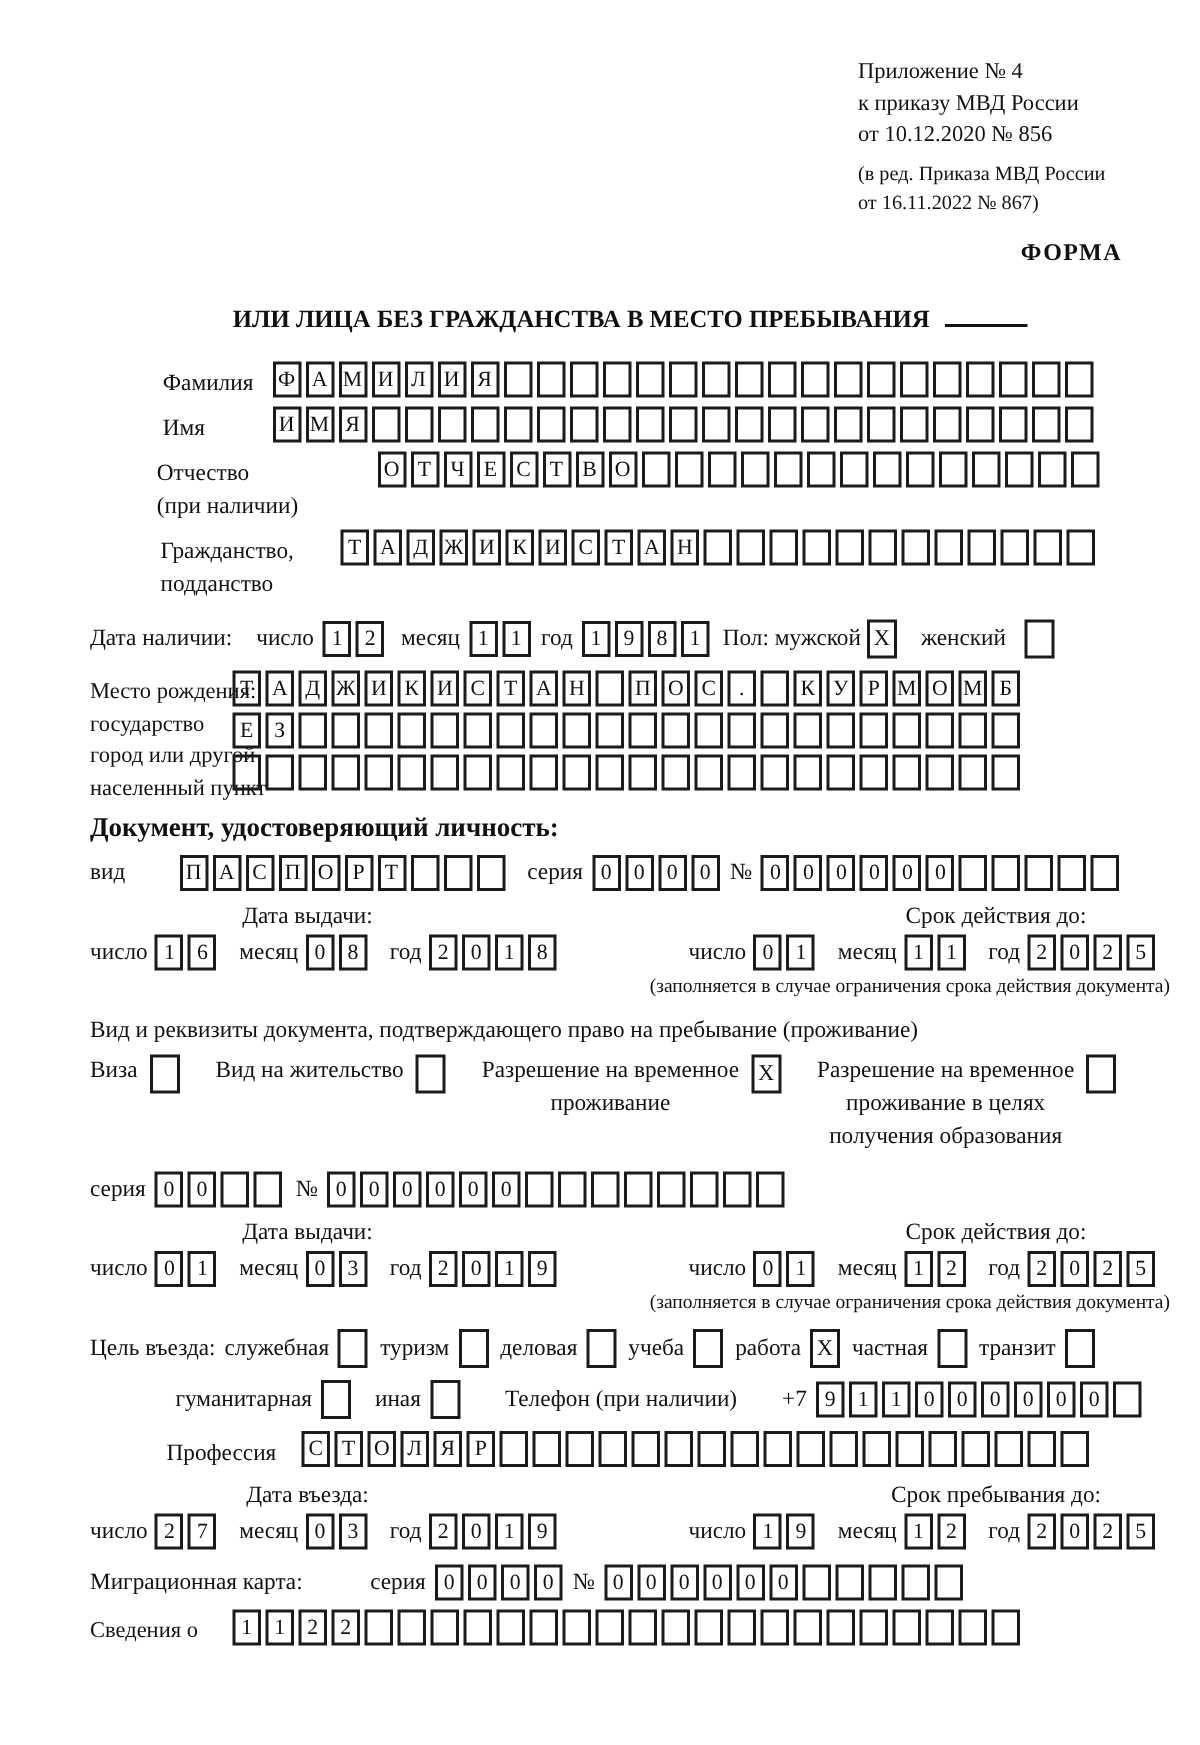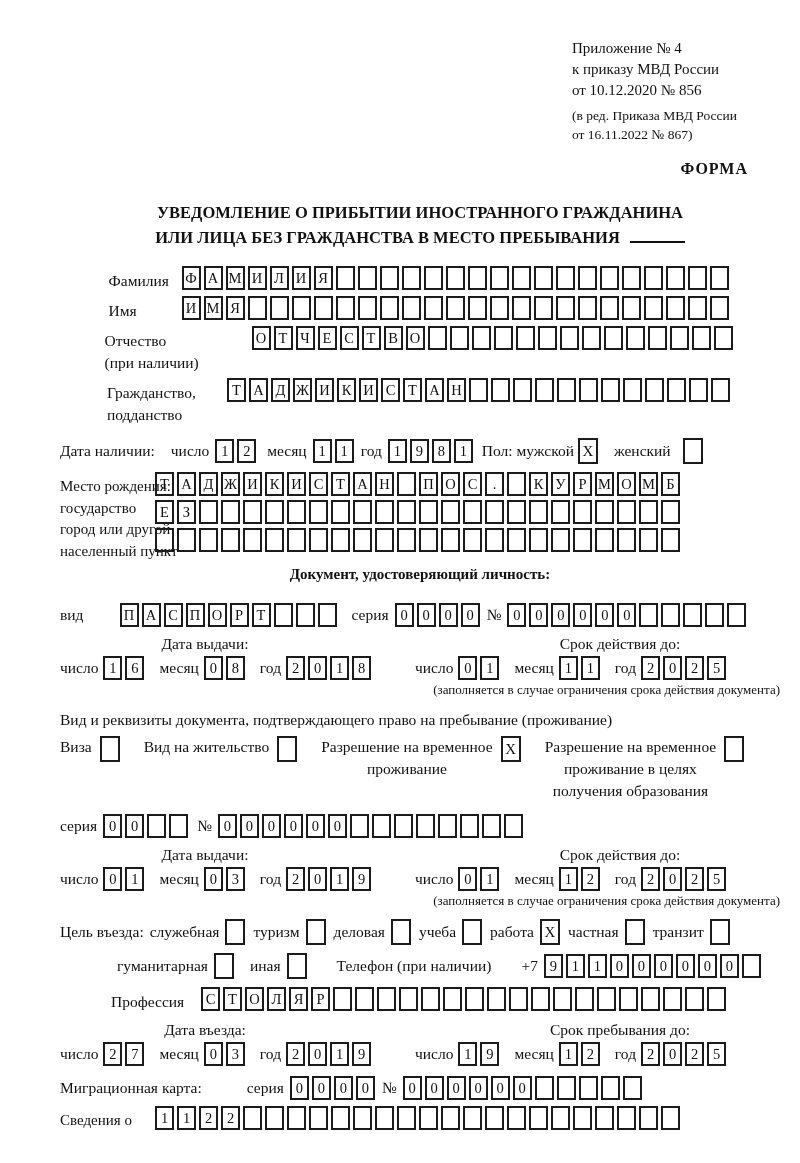--- a/index.html
+++ b/index.html
@@ -42,24 +42,24 @@
   .sp12 { width: 12px; flex: none; } .sp16 { width: 16px; flex: none; } .sp24 { width: 24px; flex: none; }
   .sp30 { width: 30px; flex: none; } .sp45 { width: 45px; flex: none; }
   .irow > span.t { white-space: nowrap; }
   .irow .cells { margin-left: 6px; }
 
   
   .multiblock { display: flex; align-items: flex-start; margin-bottom: 4px; }
   .mlabels { flex: none; line-height: 21.5px; white-space: nowrap; padding-top: 4px; font-size: 15px; }
   .mcells > .cells { margin-bottom: 4px; }
 
-  .center-bold { text-align: center; font-weight: bold; font-size: 15px; margin: 2px 0 20px; }
-
-  
-  .dates { display: flex; margin-bottom: 2px; }
+  .center-bold { font-weight: bold; font-size: 18px; margin: 2px 0 8px; }
+
+  
+  .dates { display: flex; margin-bottom: 2px; gap: 44px; }
   .dcol-l { width: 355px; flex: none; }
   .dcol-r { flex: none; }
   .dtitle { text-align: center; margin-bottom: 3px; white-space: nowrap; }
   .dcol-l .dtitle { width: 290px; }
   .dcol-r .dtitle { width: 300px; margin-left: 55px; }
   .dline { display: flex; align-items: center; }
   .dline .t { white-space: nowrap; }
   .dline .cells { margin-left: 5px; }
   .dline .lbl2 { margin-left: 12px; }
   .note-right { text-align: right; font-size: 13px; margin: 2px 0 10px; }
@@ -86,21 +86,20 @@
     <div>от 10.12.2020 № 856</div>
     <div class="sub">
       <div>(в ред. Приказа МВД России</div>
       <div>от 16.11.2022 № 867)</div>
     </div>
   </div>
 
   <div class="forma">ФОРМА</div>
 
   <div class="title">
-    <div>УВЕДОМЛЕНИЕ О ПРИБЫТИИ ИНОСТРАННОГО ГРАЖДАНИНА</div>
     <div><span>ИЛИ ЛИЦА БЕЗ ГРАЖДАНСТВА В МЕСТО ПРЕБЫВАНИЯ</span><span class="title-blank"></span></div>
   </div>
 
 
   <div class="frow">
     <span class="flabel lw73">Фамилия</span>
     <span class="cells">
         <span class="cell">Ф</span>
         <span class="cell">А</span>
         <span class="cell">М</span>

